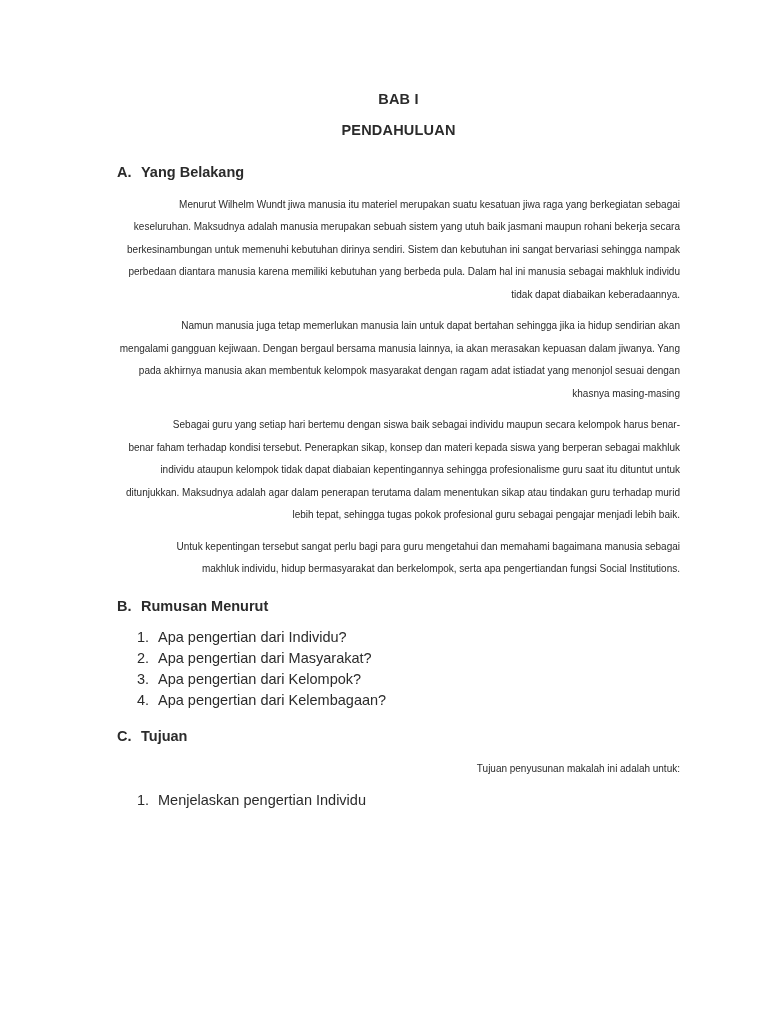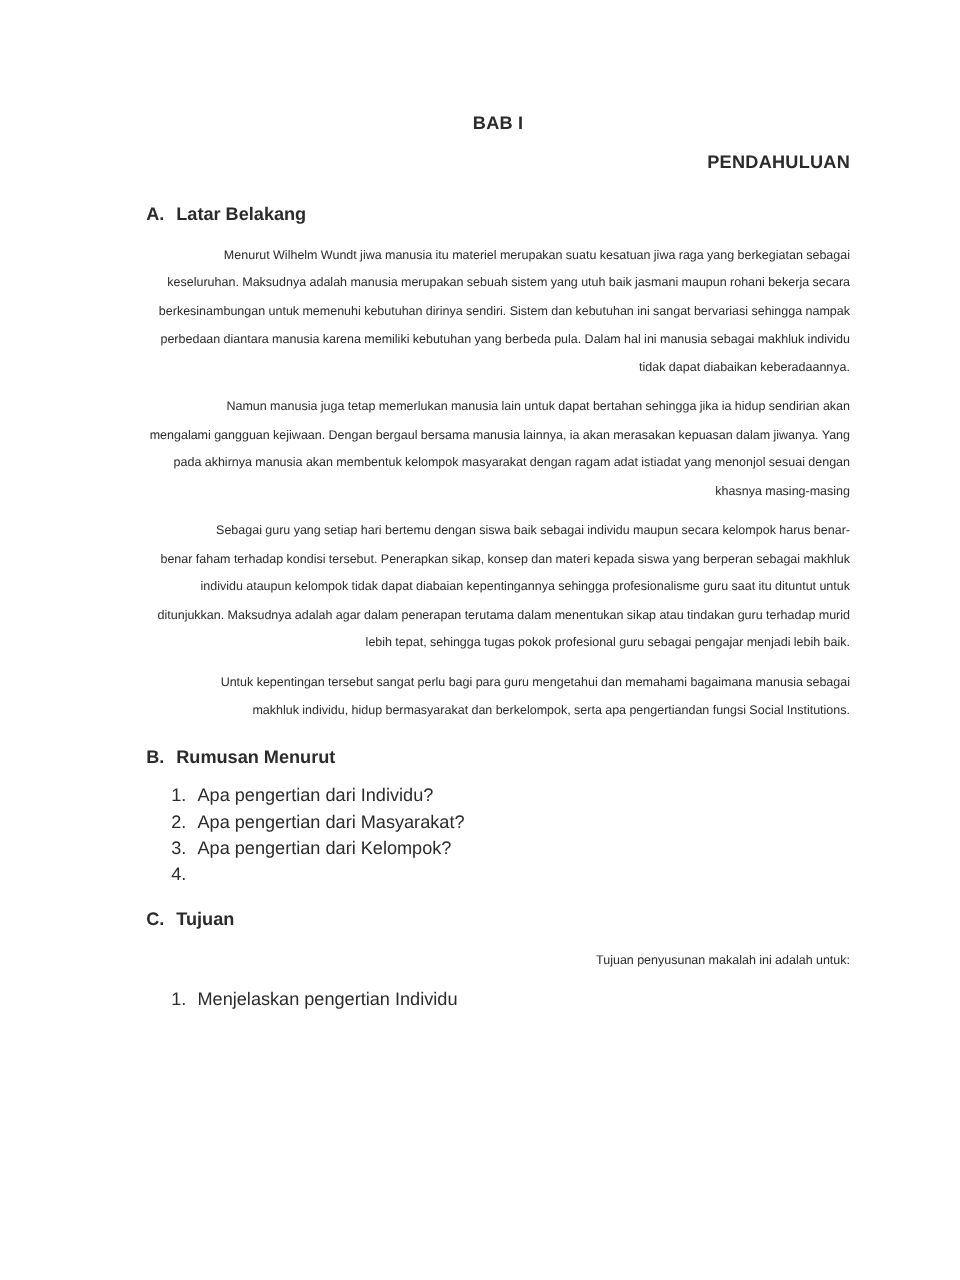--- a/index.html
+++ b/index.html
@@ -30,21 +30,21 @@
   
   .doc-heading {
     text-align: center;
     font-weight: bold;
     font-size: 14.5px;
     line-height: 22.5px;
     letter-spacing: 0.2px;
     margin: 0;
   }
   .doc-heading.chapter { margin-bottom: 8px; }
-  .doc-heading.subject { margin-bottom: 20px; text-align: right; }
+  .doc-heading.subject { margin-bottom: 20px; }
 
   
   .section-heading {
     display: flex;
     align-items: baseline;
     font-weight: bold;
     font-size: 14.5px;
     line-height: 22.5px;
     margin: 0 0 10px 0;
   }
@@ -94,21 +94,21 @@
 
 <div class="page">
   <div class="col">
 
     <h1 class="doc-heading chapter">BAB I</h1>
 
     <h2 class="doc-heading subject">PENDAHULUAN</h2>
 
     <div class="section-heading">
       <span class="marker">A.</span>
-      <span class="label">Latar Belakang</span>
+      <span class="label">Yang Belakang</span>
     </div>
 
     <p class="body indent">Menurut Wilhelm Wundt jiwa manusia itu materiel merupakan suatu kesatuan jiwa raga yang berkegiatan sebagai keseluruhan. Maksudnya adalah manusia merupakan sebuah sistem yang utuh baik jasmani maupun rohani bekerja secara berkesinambungan untuk memenuhi kebutuhan dirinya sendiri. Sistem dan kebutuhan ini sangat bervariasi sehingga nampak perbedaan diantara manusia karena memiliki kebutuhan yang berbeda pula. Dalam hal ini manusia sebagai makhluk individu tidak dapat diabaikan keberadaannya.</p>
     <p class="body indent">Namun manusia juga tetap memerlukan manusia lain untuk dapat bertahan sehingga jika ia hidup sendirian akan mengalami gangguan kejiwaan. Dengan bergaul bersama manusia lainnya, ia akan merasakan kepuasan dalam jiwanya. Yang pada akhirnya manusia akan membentuk kelompok masyarakat dengan ragam adat istiadat yang menonjol sesuai dengan khasnya masing-masing</p>
     <p class="body indent">Sebagai guru yang setiap hari bertemu dengan siswa baik sebagai individu maupun secara kelompok harus benar-benar faham terhadap kondisi tersebut. Penerapkan sikap, konsep dan materi kepada siswa yang berperan sebagai makhluk individu ataupun kelompok tidak dapat diabaian kepentingannya sehingga profesionalisme guru saat itu dituntut untuk ditunjukkan. Maksudnya adalah agar dalam penerapan terutama dalam menentukan sikap atau tindakan guru terhadap murid lebih tepat, sehingga tugas pokok profesional guru sebagai pengajar menjadi lebih baik.</p>
     <p class="body indent gap-after">Untuk kepentingan tersebut sangat perlu bagi para guru mengetahui dan memahami bagaimana manusia sebagai makhluk individu, hidup bermasyarakat dan berkelompok, serta apa pengertiandan fungsi Social Institutions.</p>
 
     <div class="section-heading">
       <span class="marker">B.</span>
       <span class="label">Rumusan Menurut</span>
@@ -123,20 +123,21 @@
       <li>
         <span class="num">2.</span>
         <span class="txt">Apa pengertian dari Masyarakat?</span>
       </li>
       <li>
         <span class="num">3.</span>
         <span class="txt">Apa pengertian dari Kelompok?</span>
       </li>
       <li>
         <span class="num">4.</span>
+        <span class="txt">Apa pengertian dari Kelembagaan?</span>
       </li>
     </ol>
 
     <div class="section-heading">
       <span class="marker">C.</span>
       <span class="label">Tujuan</span>
     </div>
 
     <p class="body flush tight">Tujuan penyusunan makalah ini adalah untuk:</p>
 

